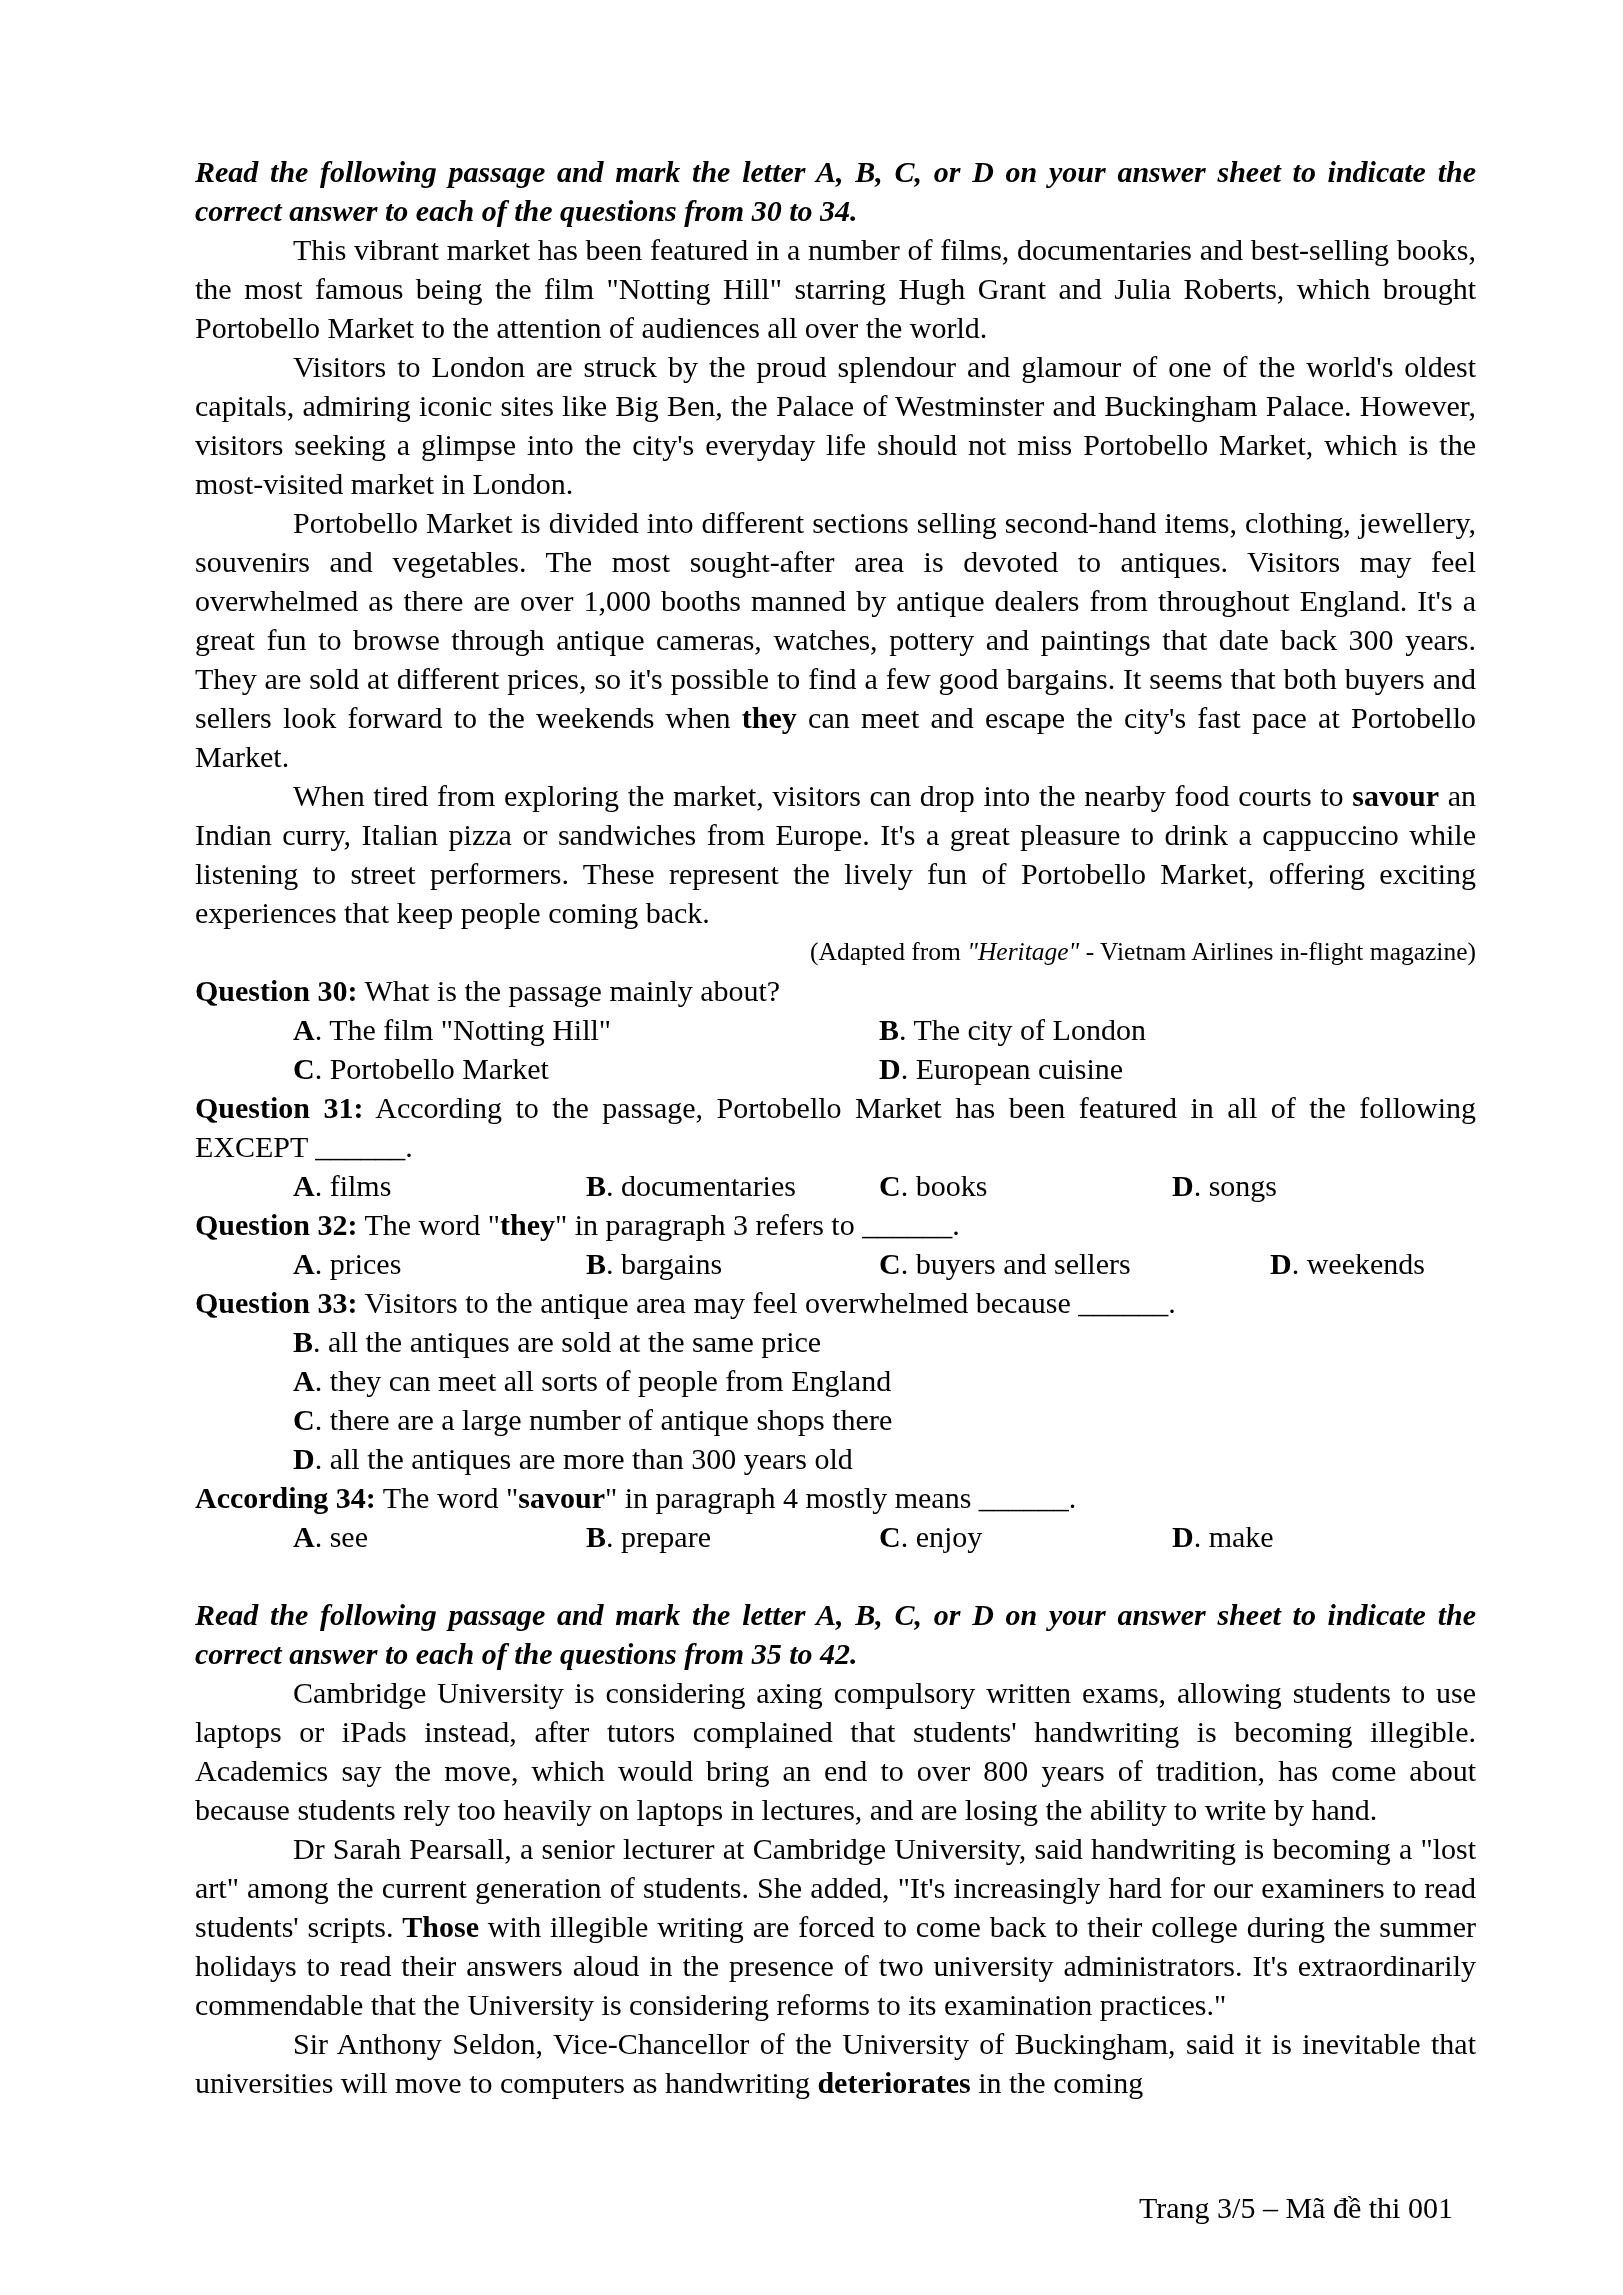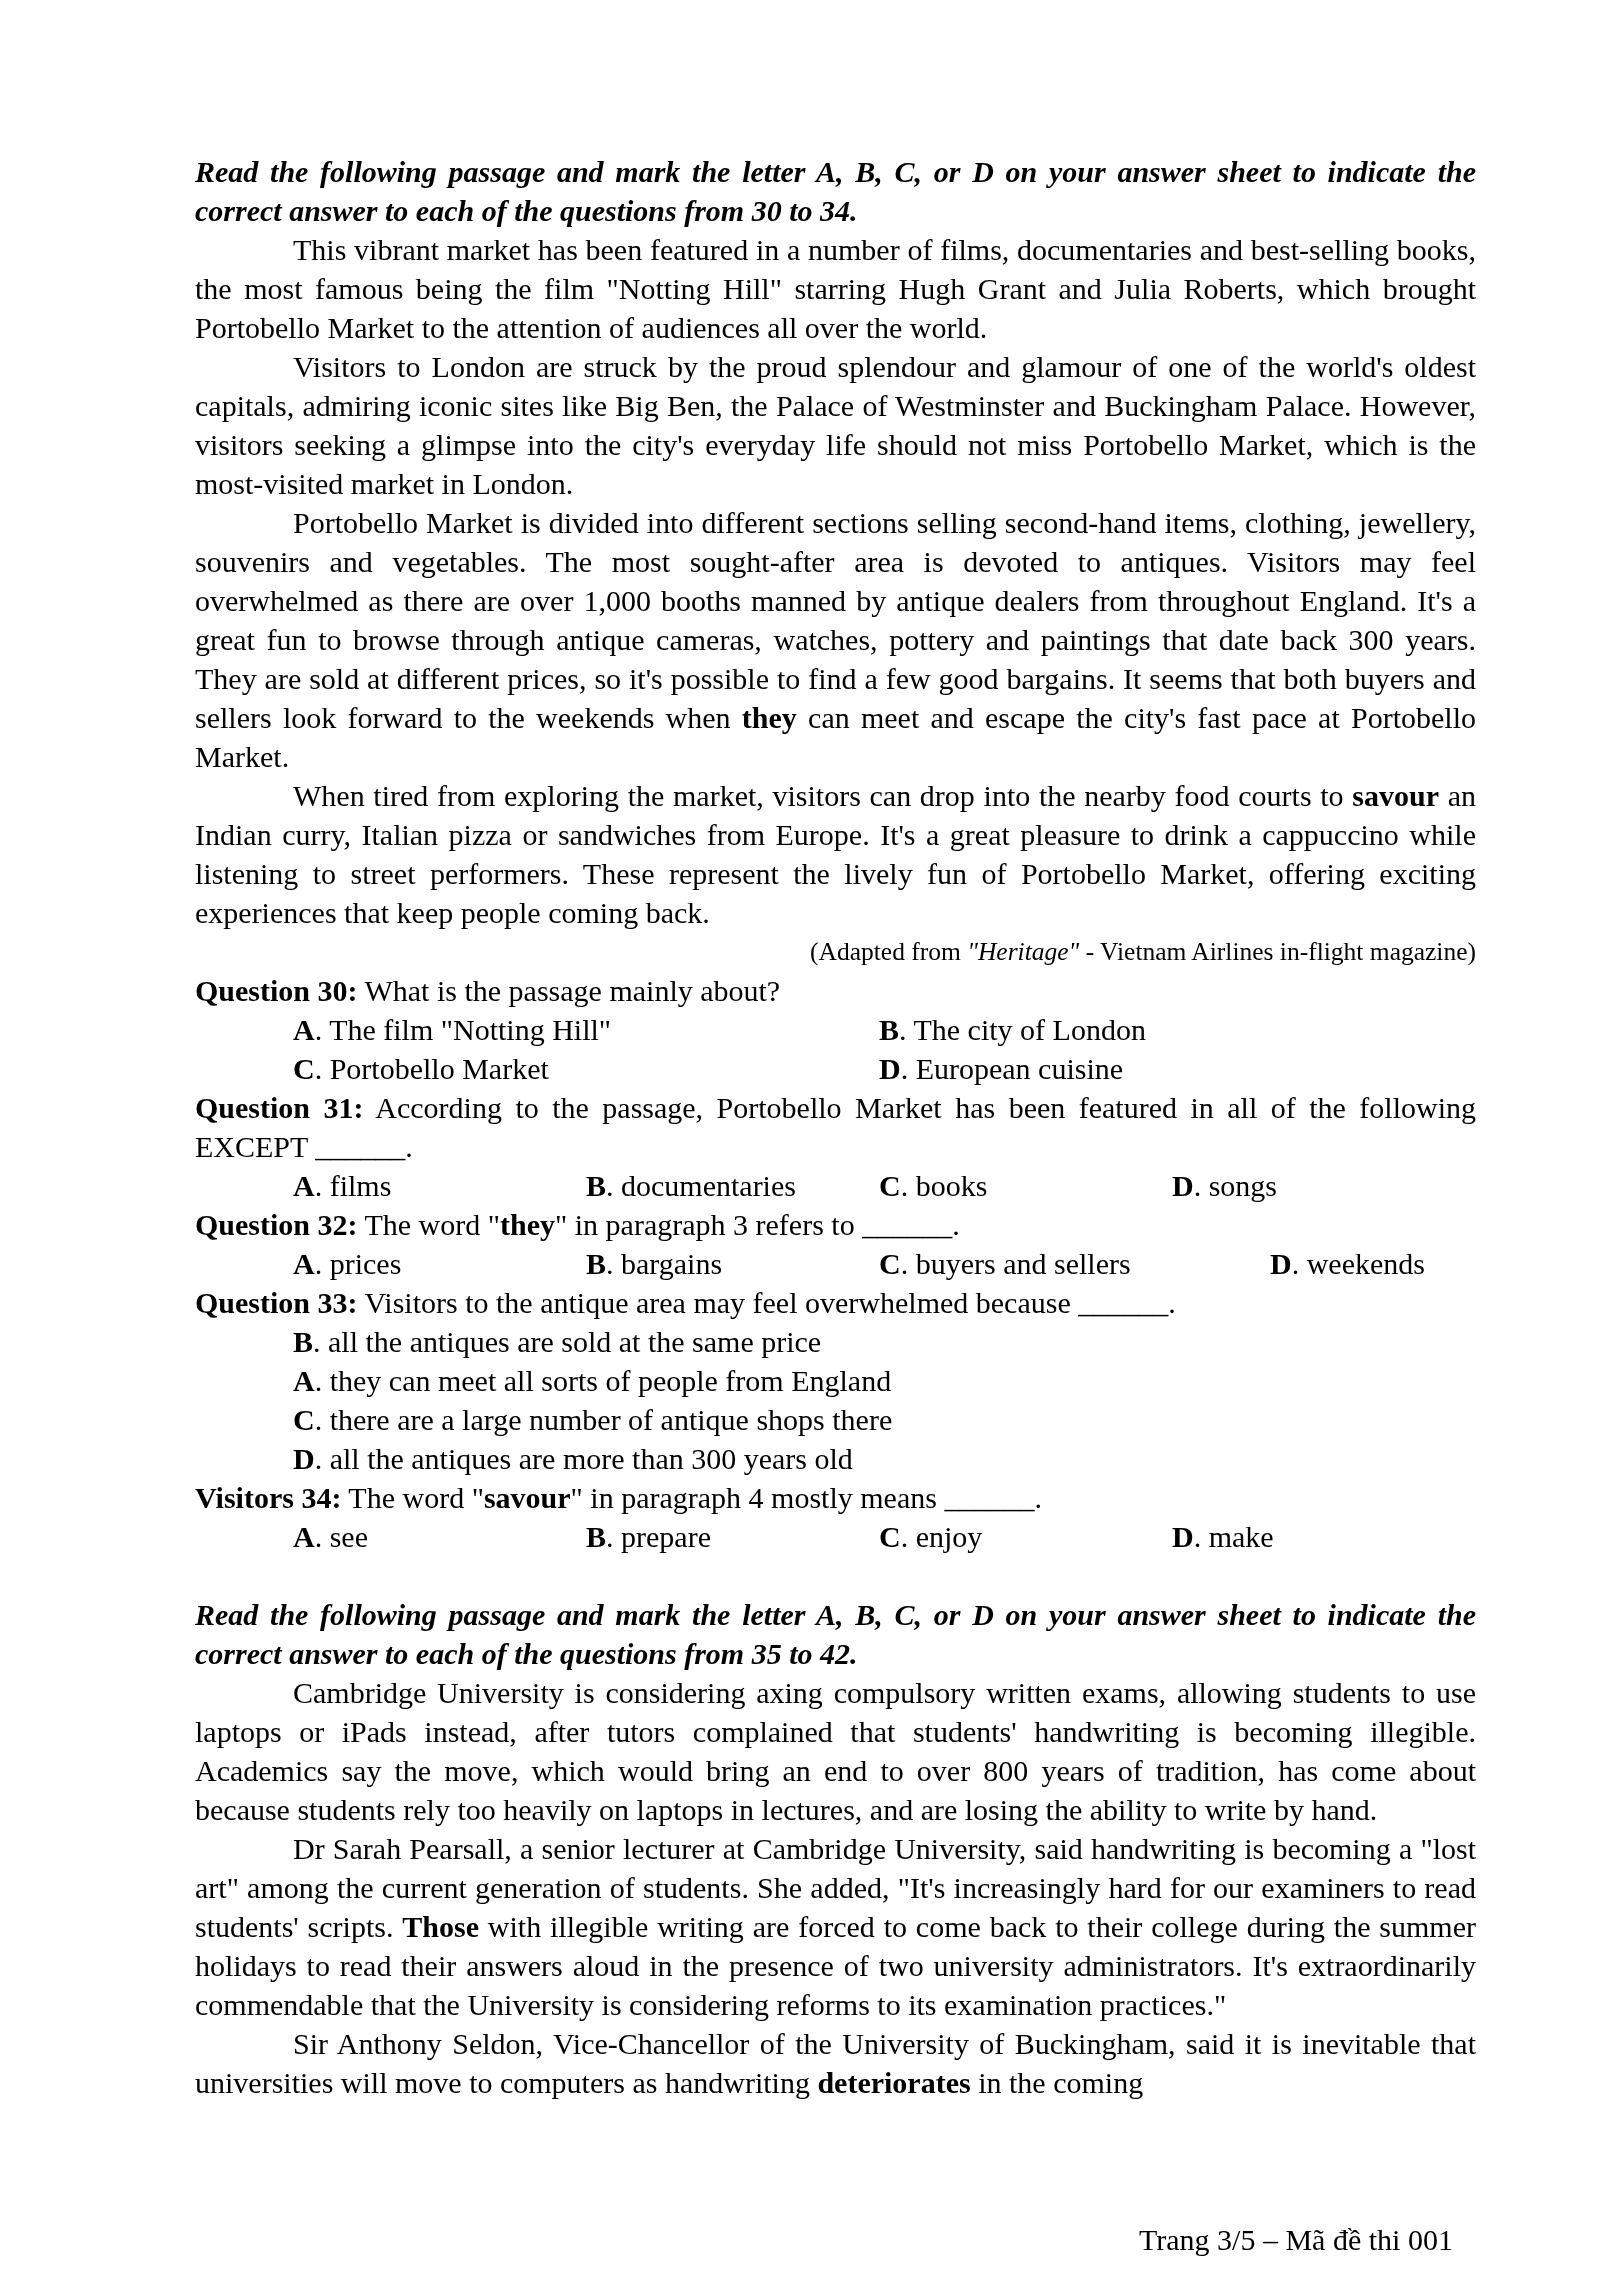--- a/index.html
+++ b/index.html
@@ -15,21 +15,21 @@
   .source i { font-style: italic; }
   .q { text-align: justify; }
   .q b { font-weight: bold; }
   .uw { font-weight: bold; text-decoration-thickness: 3.3px; text-underline-offset: 3.9px; }
   .opts { position: relative; height: 39px; }
   .opt { position: absolute; top: 0; white-space: nowrap; }
   .opt b { font-weight: bold; }
   .gap { height: 39px; }
   .footer {
     position: absolute; left: 1139px; top: 2191px;
-    font-family: "Liberation Serif", "DejaVu Serif", serif; font-size: 30px; color: #000; white-space: nowrap; margin-top: 32px;
+    font-family: "Liberation Serif", "DejaVu Serif", serif; font-size: 30px; color: #000; white-space: nowrap;
   }
 </style>
 </head>
 <body>
 
 <div class="page">
 
   <div class="instr">Read the following passage and mark the letter A, B, C, or D on your answer sheet to indicate the correct answer to each of the questions from 30 to 34.</div>
 
   <div class="para">This vibrant market has been featured in a number of films, documentaries and best-selling books, the most famous being the film "Notting Hill" starring Hugh Grant and Julia Roberts, which brought Portobello Market to the attention of audiences all over the world.</div>
@@ -72,21 +72,21 @@
   <div class="opts">
     <span class="opt" style="left:98px"><b>A</b><span>. they can meet all sorts of people from England</span></span>
   </div>
   <div class="opts">
     <span class="opt" style="left:98px"><b>C</b><span>. there are a large number of antique shops there</span></span>
   </div>
   <div class="opts">
     <span class="opt" style="left:98px"><b>D</b><span>. all the antiques are more than 300 years old</span></span>
   </div>
 
-  <div class="q"><b>Visitors 34:</b><span> The word "</span><span class="uw">savour</span><span>" in paragraph 4 mostly means ______.</span></div>
+  <div class="q"><b>According 34:</b><span> The word "</span><span class="uw">savour</span><span>" in paragraph 4 mostly means ______.</span></div>
   <div class="opts">
     <span class="opt" style="left:98px"><b>A</b><span>. see</span></span>
     <span class="opt" style="left:391px"><b>B</b><span>. prepare</span></span>
     <span class="opt" style="left:684px"><b>C</b><span>. enjoy</span></span>
     <span class="opt" style="left:977px"><b>D</b><span>. make</span></span>
   </div>
 
   <div class="gap"></div>
 
   <div class="instr">Read the following passage and mark the letter A, B, C, or D on your answer sheet to indicate the correct answer to each of the questions from 35 to 42.</div>

